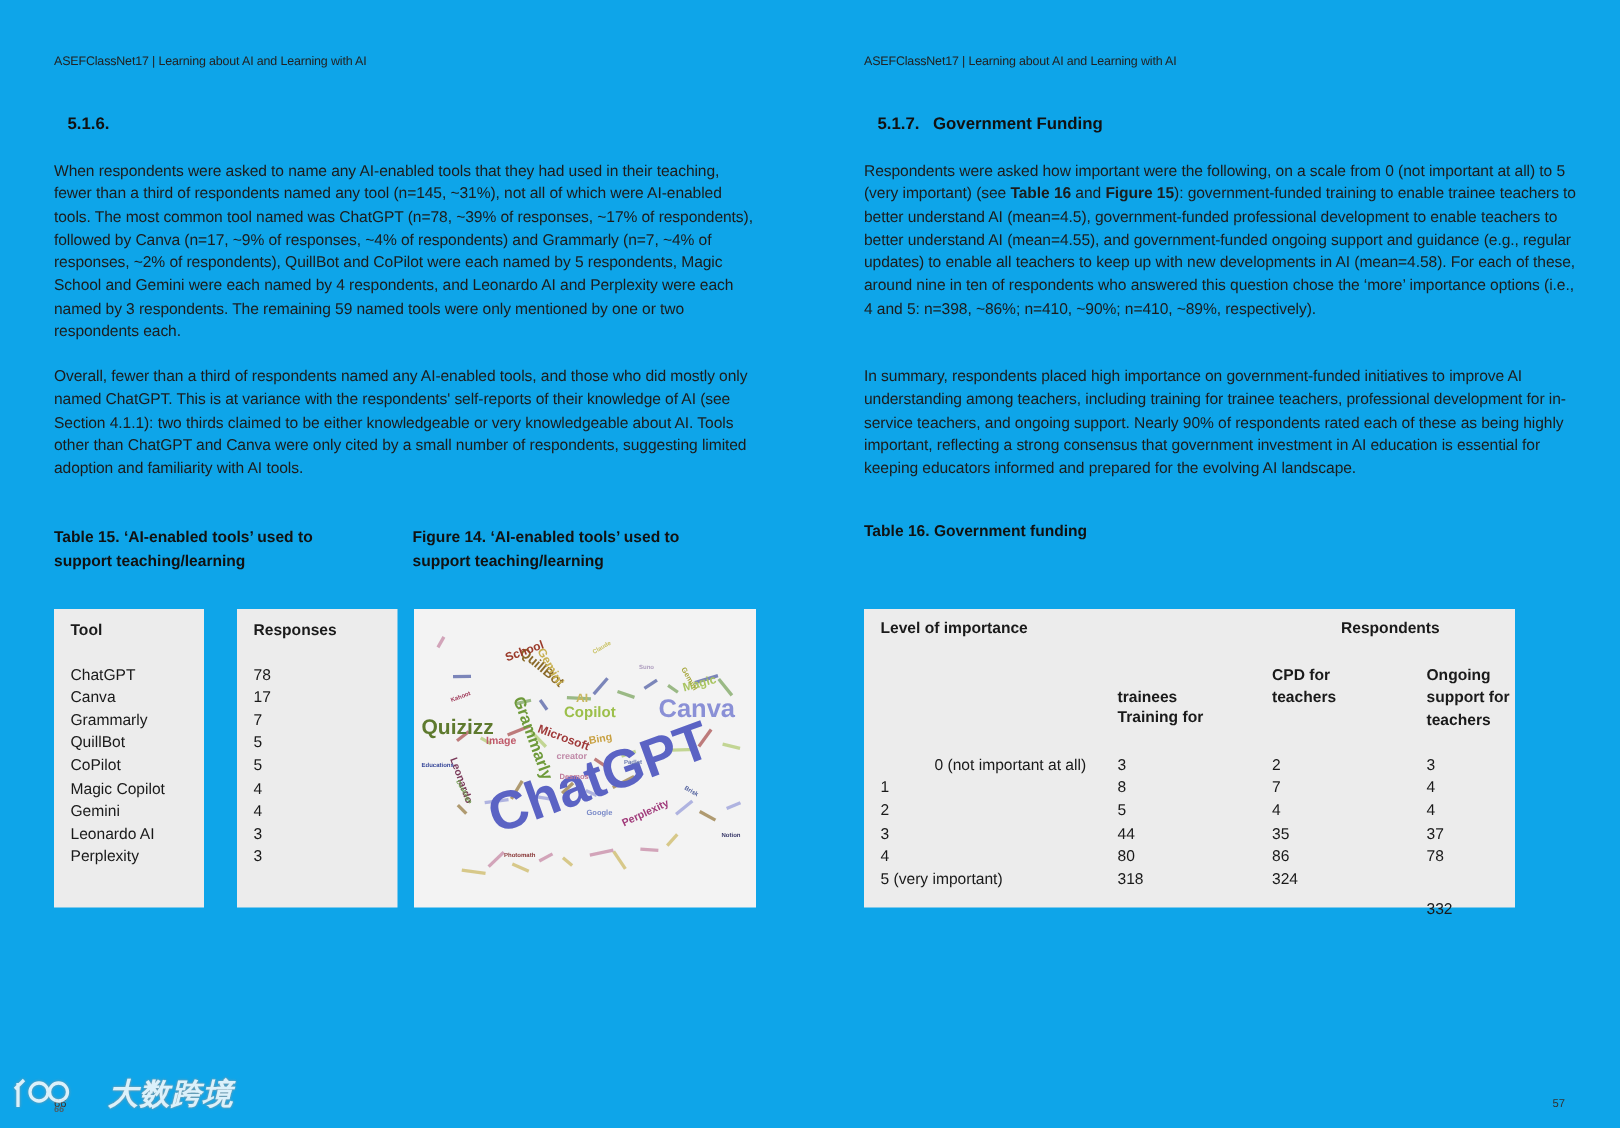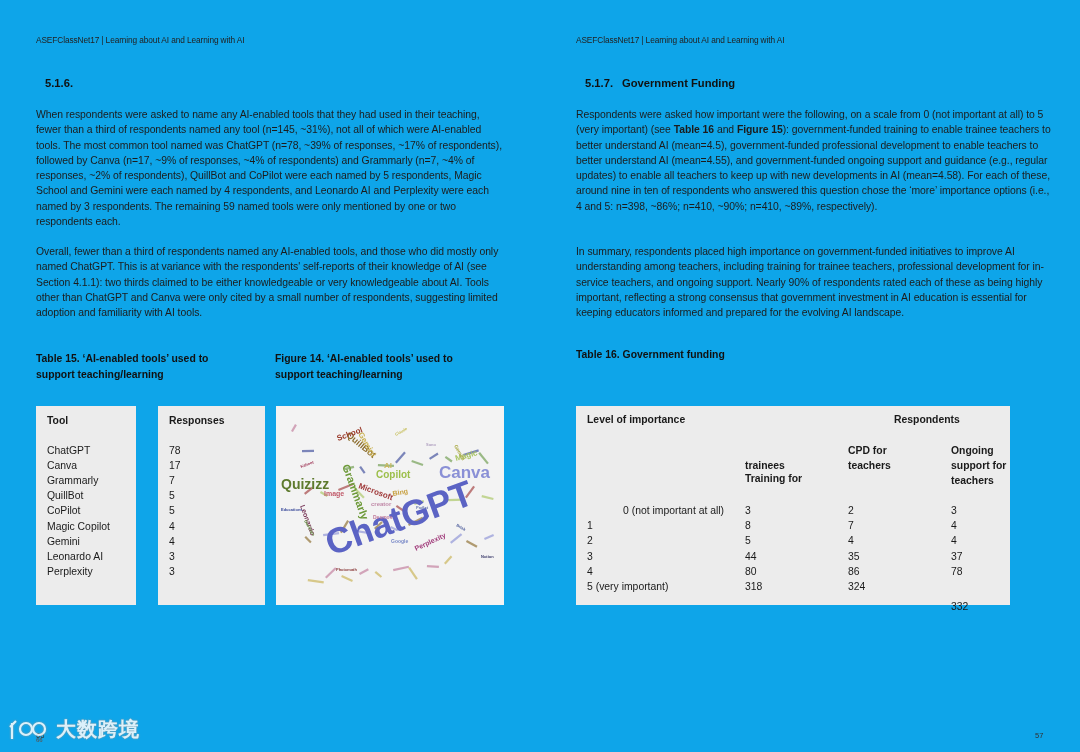--- a/index.html
+++ b/index.html
@@ -31,21 +31,21 @@
   .cloud { position: absolute; left: 276px; top: 406px; width: 228px; height: 199px; background: #f3f3f3; overflow: hidden; }
   .cloud svg { width: 100%; height: 100%; }
   .cloud text { font-family: "Liberation Sans", sans-serif; font-weight: bold; }
 
   
   .t16 { position: absolute; left: 576px; top: 406px; width: 434px; height: 199px; background: #ececec; font-size: 10.4px; line-height: 15.1px; }
   .t16 .cell { position: absolute; }
   .t16 .bold { font-weight: bold; }
 
   .page-num { position: absolute; top: 731px; font-size: 7.5px; color: #333; }
-  .watermark { position: absolute; left: 8px; top: 716px; display: flex; align-items: flex-end; gap: 4px; opacity: 0.85; }
+  .watermark { position: absolute; left: 8px; top: 716px; display: flex; align-items: flex-start; gap: 20px; opacity: 0.85; font-style: italic; }
   .watermark .wm-text { font-size: 20px; color: #ffffff; font-weight: bold; text-shadow: 0 0 2px #999, 0 0 1px #aaa; letter-spacing: 1px; font-family: "DejaVu Sans", sans-serif; }
 </style>
 </head>
 <body>
 
 <div class="page left">
   <div class="running-header">ASEFClassNet17 | Learning about AI and Learning with AI</div>
 
   <div class="section-title">
     <span class="num">5.1.6.</span>

